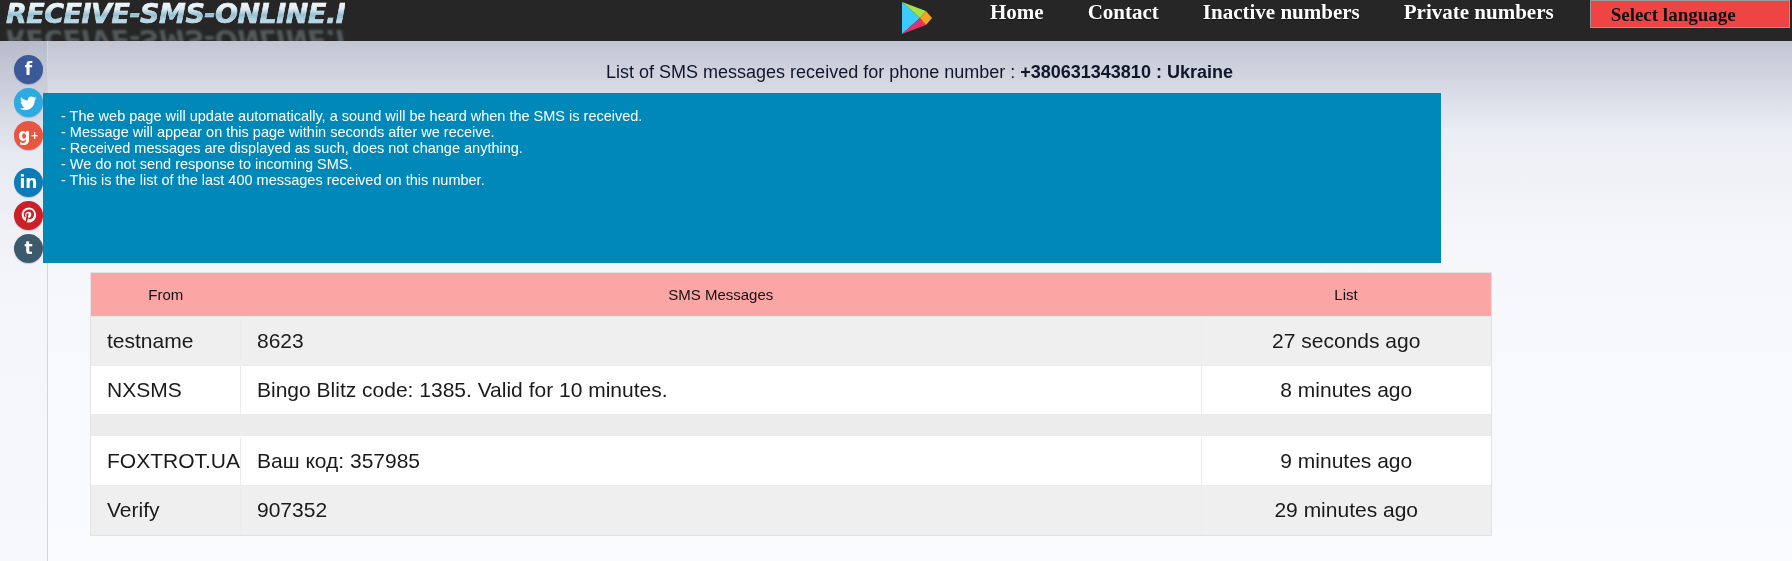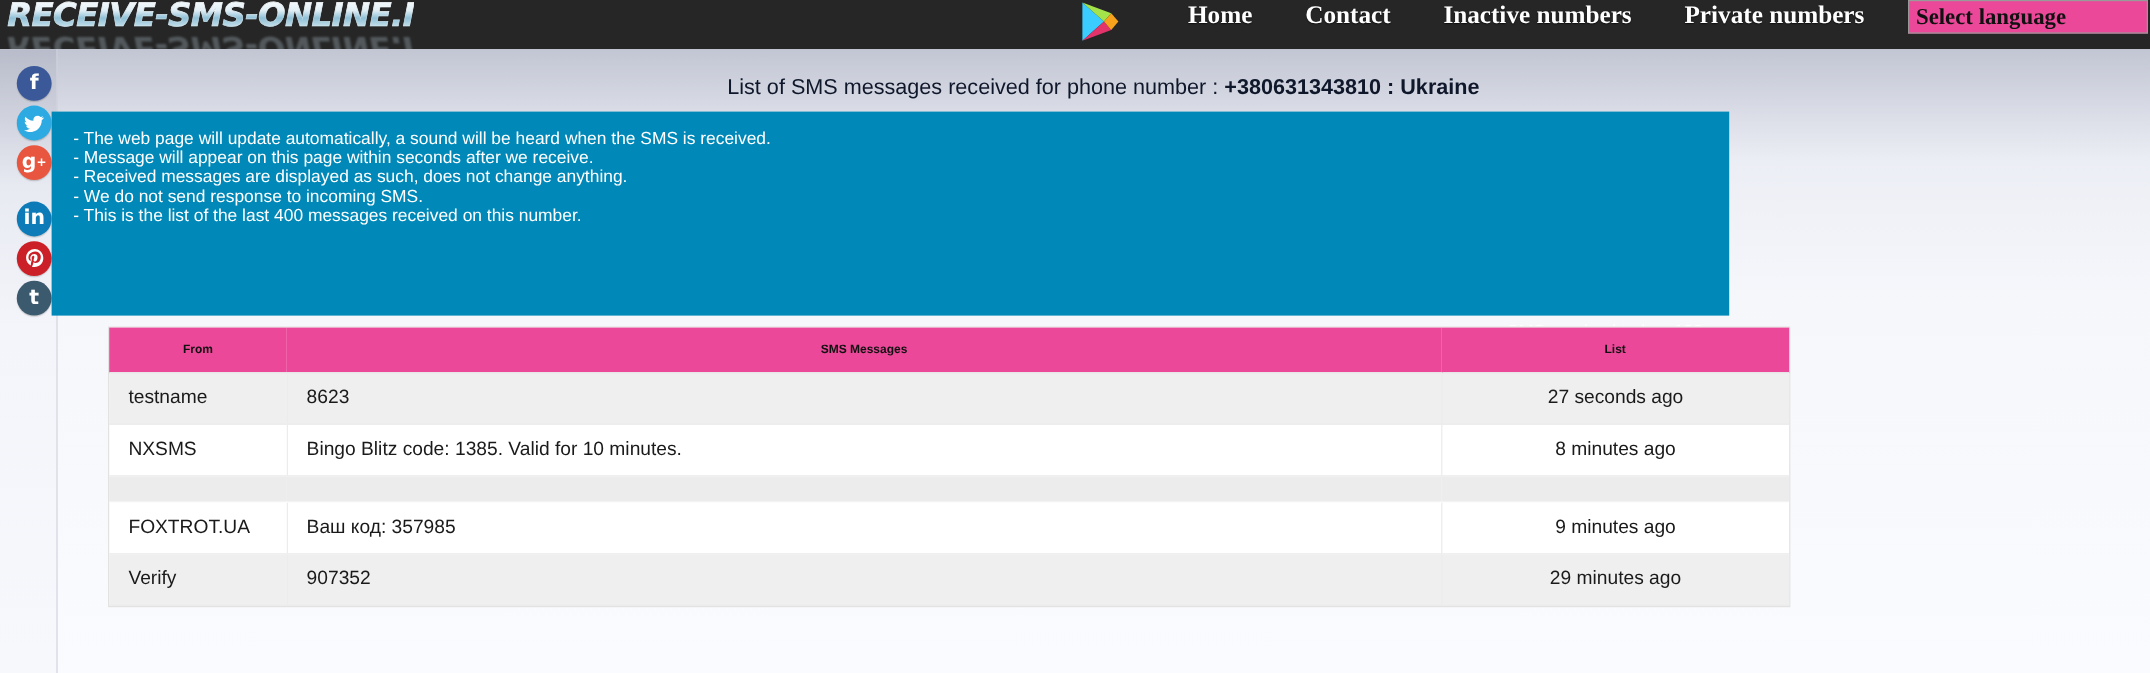--- a/index.html
+++ b/index.html
@@ -51,22 +51,22 @@
   .nav a {
     font-family:"Liberation Serif", serif;
     font-weight:bold; font-size:21px; color:#ffffff;
     text-decoration:none; padding:0 22px; white-space:nowrap;
     text-shadow:0 1px 1px rgba(0,0,0,0.6);
   }
   .lang-select {
     margin-left:14px;
     font-family:"Liberation Serif", serif;
     font-weight:bold; font-size:19px;
-    background:#ec4899; color:#111; border:1px solid #999;
-    padding:3px 6px; height:28px; width:200px; white-space:nowrap;
+    background:#ef4444; color:#111; border:1px solid #999;
+    padding:3px 20px; height:28px; width:200px; white-space:nowrap;
     overflow:hidden;
   }
 
   
   .page-bg {
     position:absolute; left:0; top:41px; width:1792px; height:520px;
     background:linear-gradient(180deg,#b8bcca 0%,#e8eaf2 22%,#f4f5fa 45%,#f7f8fc 100%);
   }
   .content-sheet {
     position:absolute; left:47px; top:41px; width:1745px; height:520px;
@@ -126,27 +126,27 @@
   .stats .online { color:#ffe800; font-weight:bold; }
 
   
   .table-wrap {
     position:absolute; left:90px; top:272px; width:1402px;
     background:#ffffff;
     border:1px solid #e2e2e2;
   }
   table { border-collapse:collapse; width:100%; }
   th {
-    font-size:10px; font-weight:bold; color:#111;
-    padding:13px 0; background:#ec4899; border-bottom:1px solid #e6e6e6;
+    font-size:15px; font-weight:normal; color:#111;
+    padding:13px 0; background:#fca5a5; border-bottom:1px solid #e6e6e6;
   }
   th.c-from { width:148px; }
   th.c-added { width:290px; }
   td {
-    font-size:16px; color:#1a1a1a; padding:12px 0;
+    font-size:21px; color:#1a1a1a; padding:12px 0;
     border-bottom:1px solid #ececec;
   }
   td.c-from { width:148px; padding-left:16px; }
   td.c-msg  { padding-left:16px; border-left:1px solid #ececec; border-right:1px solid #ececec; }
   td.c-added{ width:290px; text-align:center;margin-top:48px; }
   tr.alt td { background:#efefef; }
   tr.spacer td { background:#ececec; height:22px; padding:0; border-bottom:1px solid #ffffff; }
 </style>
 </head>
 <body>

